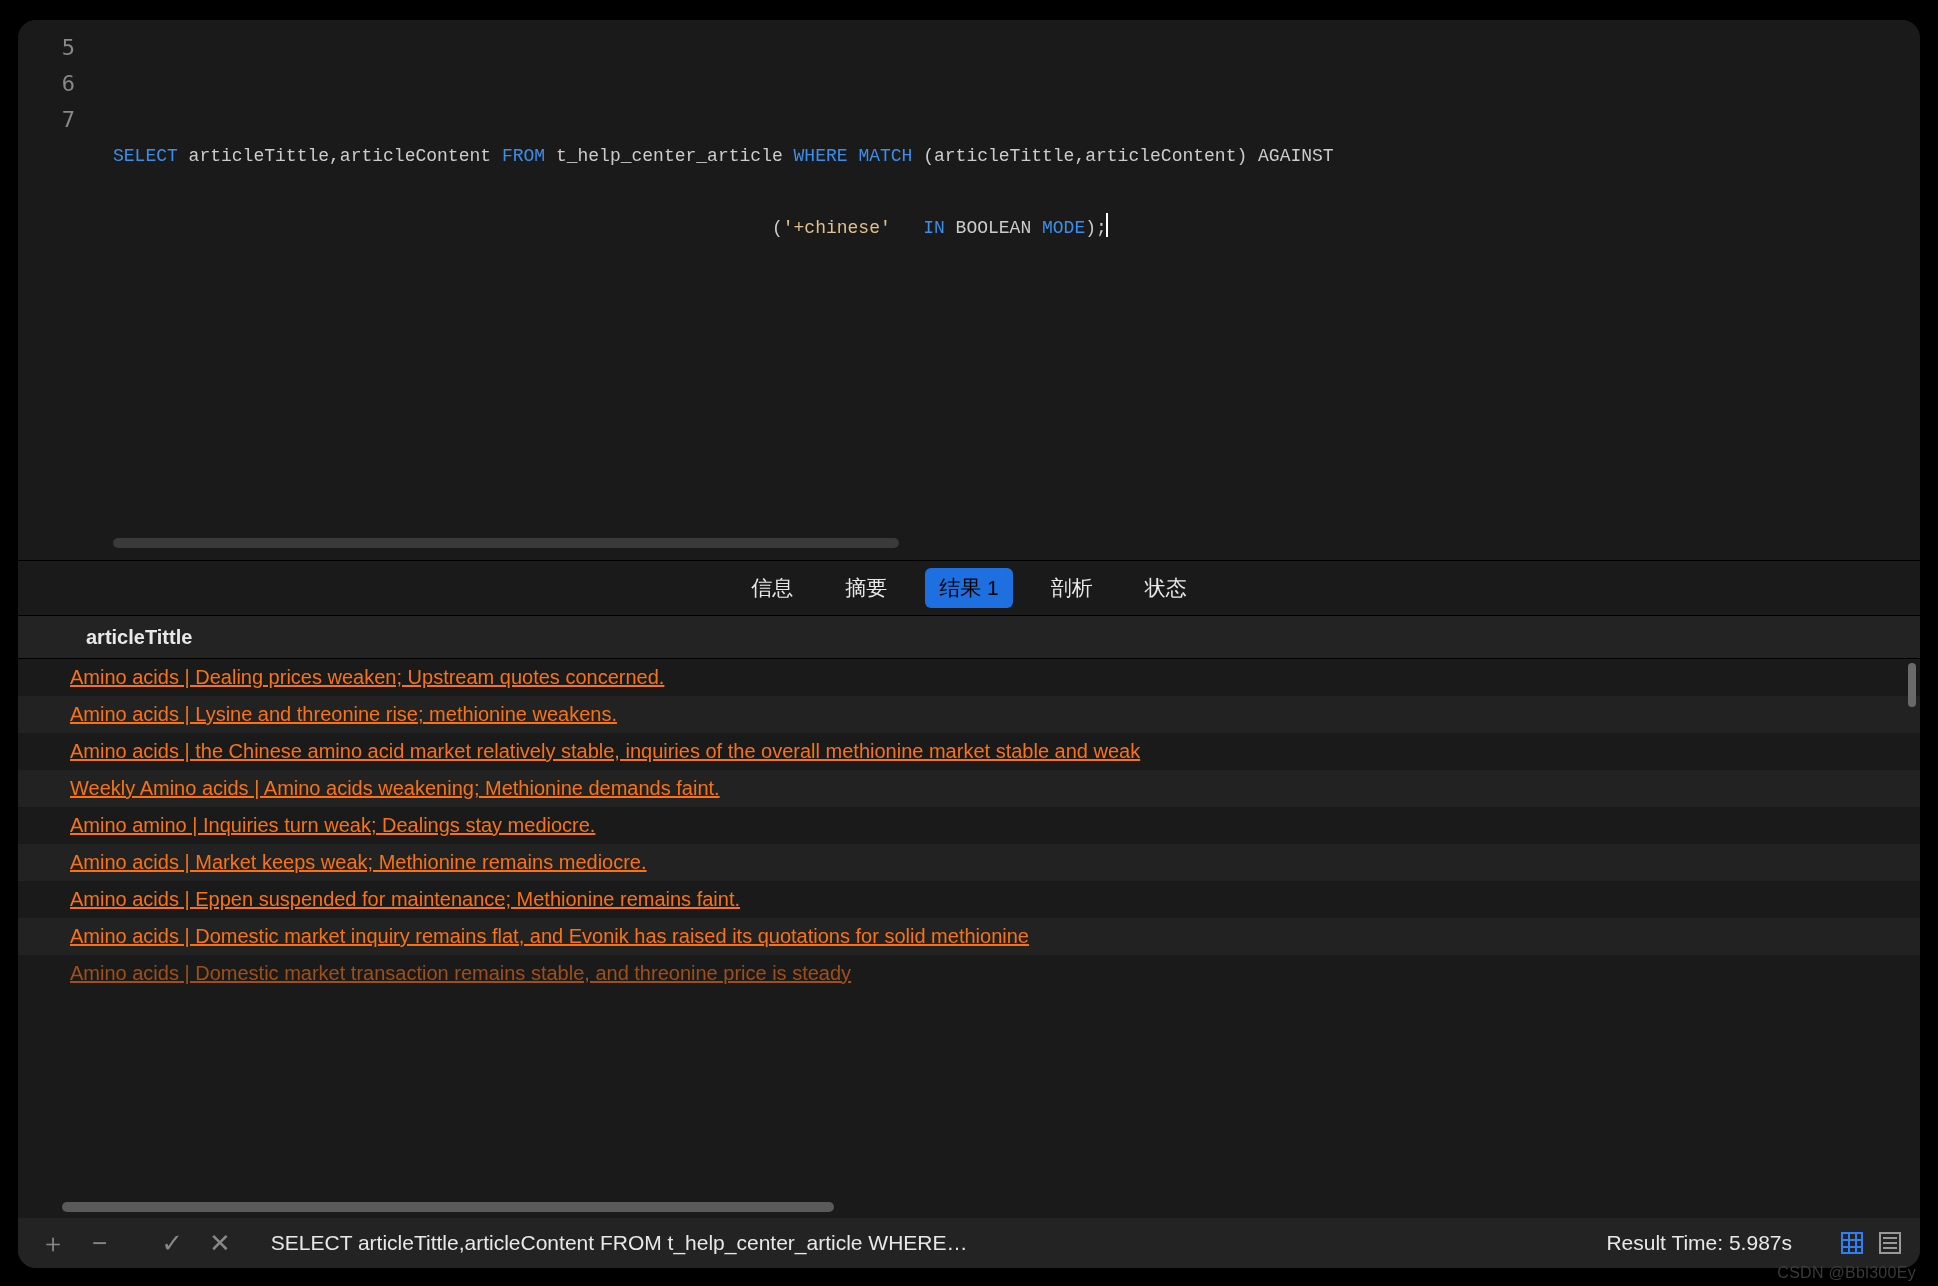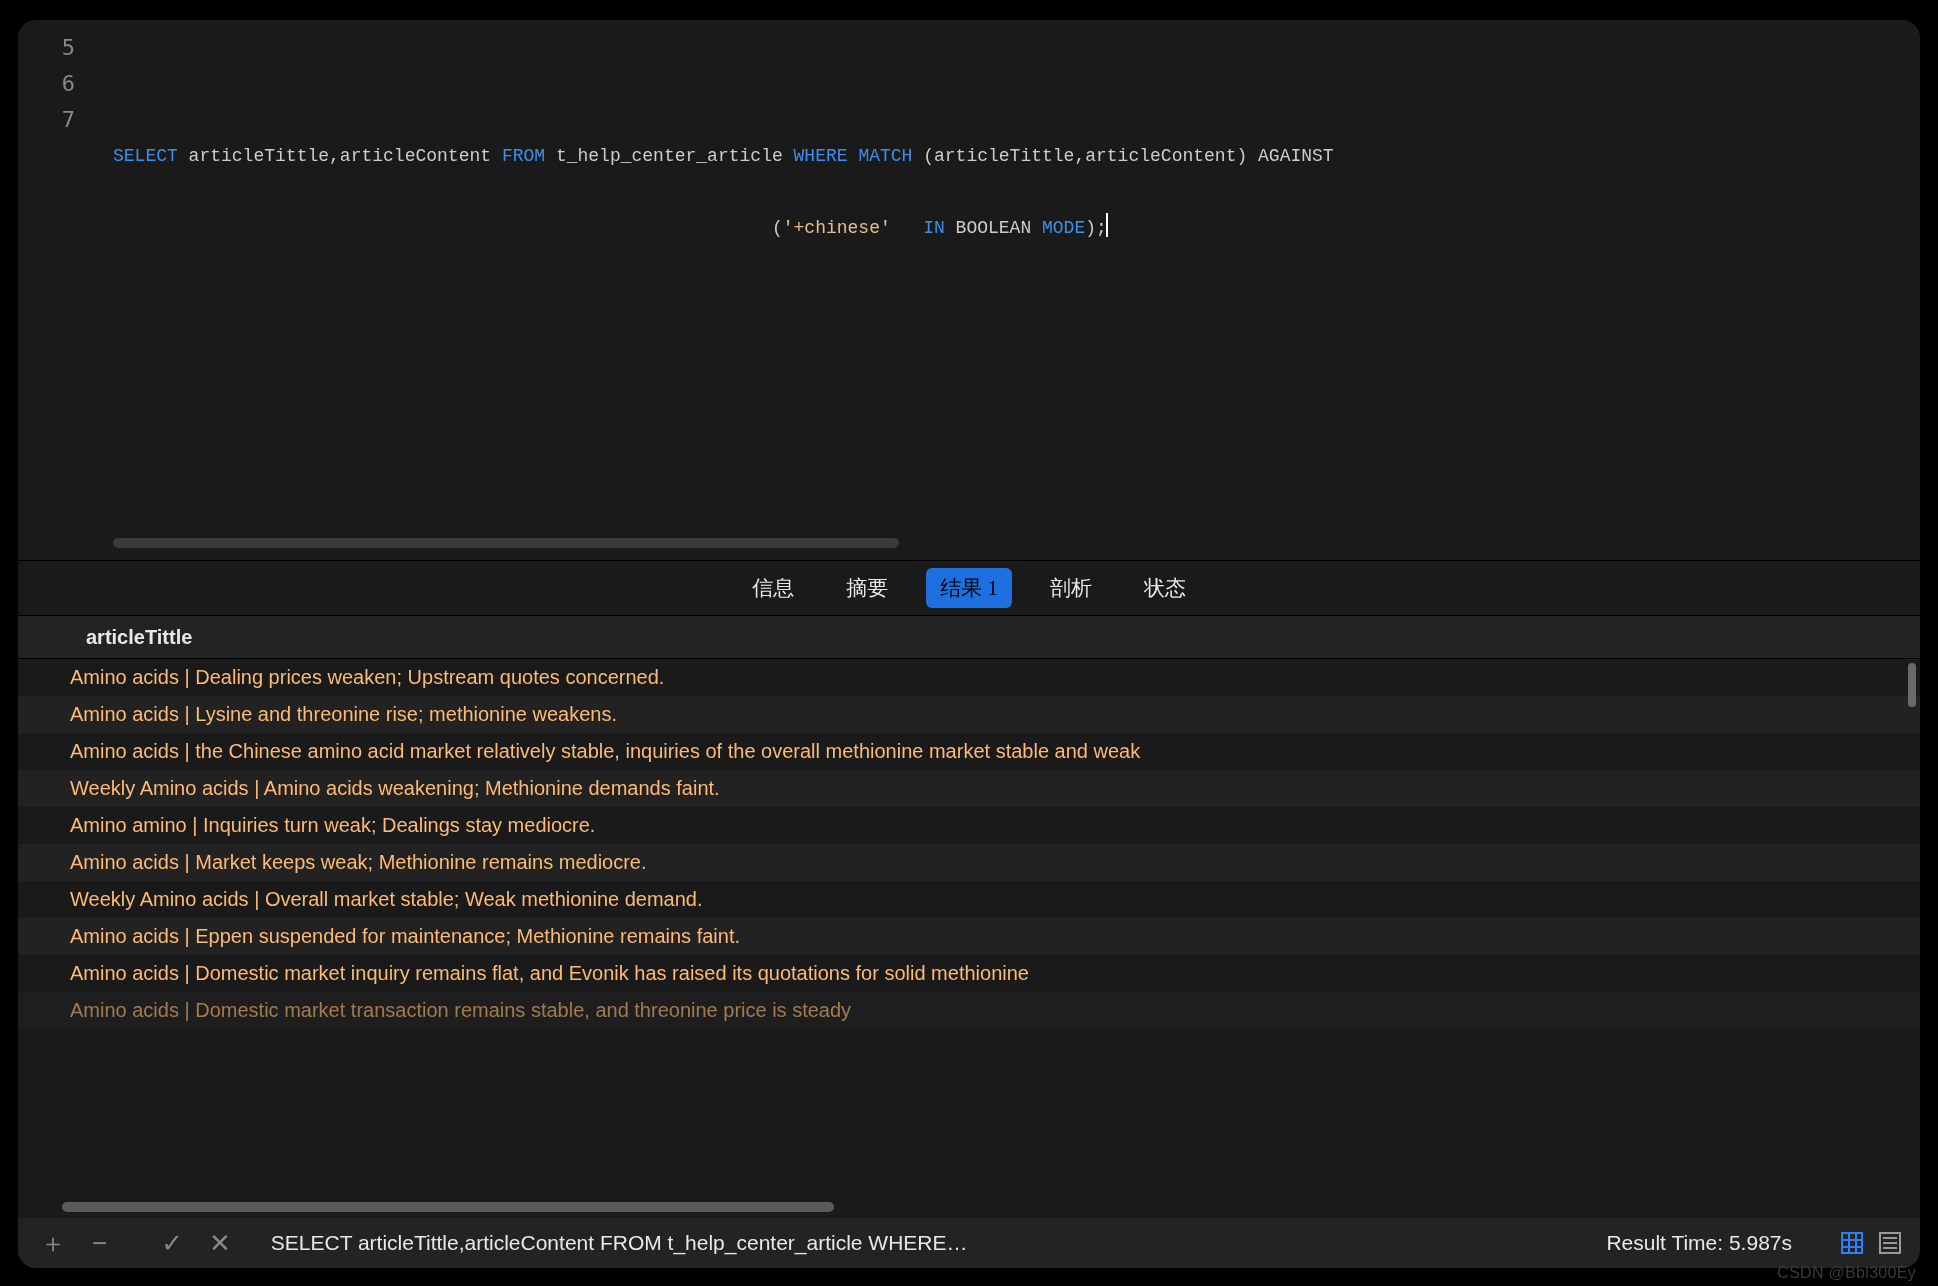--- a/index.html
+++ b/index.html
@@ -7,27 +7,27 @@
   .editor{flex:0 0 auto;height:540px;background:#1a1a1a;position:relative;border-top-left-radius:18px;border-top-right-radius:18px;overflow:hidden;}
   .gutter{position:absolute;left:0;top:10px;width:75px;text-align:right;font-family:Menlo,Consolas,monospace;font-size:22px;color:#888;line-height:36px;user-select:none;}
   .gutter div{padding-right:18px;}
   .code{position:absolute;left:95px;top:10px;right:20px;font-family:Liberation Mono, monospace;font-size:18px;line-height:36px;white-space:pre;}
   .kw{color:#3b8eea;}
   .id{color:#cccccc;}
   .str{color:#e2c08d;}
   .cursor{display:inline-block;width:2px;height:24px;background:#fff;vertical-align:-4px;margin-left:-1px;}
   .h-scroll{position:absolute;bottom:8px;left:95px;right:20px;height:14px;background:transparent;}
   .h-thumb{position:absolute;left:0;top:0;width:44%;height:10px;background:#3a3a3a;border-radius:5px;}
-  .tabbar{flex:0 0 auto;height:54px;background:#1a1a1a;border-top:1px solid #000;display:flex;align-items:center;justify-content:center;gap:24px;font-size:21px;font-family:Liberation Serif, serif;}
+  .tabbar{flex:0 0 auto;height:54px;background:#1a1a1a;border-top:1px solid #000;display:flex;align-items:center;justify-content:center;gap:24px;font-size:21px;}
   .tab{color:#e8e8e8;padding:6px 14px;border-radius:6px;cursor:pointer;}
   .tab.active{background:#1e6fe0;color:#000000;}
   .col-header{flex:0 0 auto;height:42px;background:#232323;display:flex;align-items:center;padding-left:68px;font-size:20px;color:#e8e8e8;font-weight:600;border-top:1px solid #000;border-bottom:1px solid #000;}
   .grid{flex:1 1 auto;overflow:hidden;position:relative;background:#1a1a1a;}
   .rows{position:absolute;inset:0 0 18px 0;overflow:hidden;}
-  .row{height:37px;display:flex;align-items:center;padding-left:52px;font-size:20px;color:#fdba74;}
+  .row{height:37px;display:flex;align-items:center;padding-left:52px;font-size:20px;color:#f97316;text-decoration:underline;}
   .row:nth-child(odd){background:#1a1a1a;}
   .row:nth-child(even){background:#222222;}
   .grid-vscroll{position:absolute;right:4px;top:4px;width:8px;height:44px;background:#6a6a6a;border-radius:4px;}
   .grid-hscroll{position:absolute;left:44px;right:20px;bottom:4px;height:12px;}
   .grid-hthumb{position:absolute;left:0;top:0;width:42%;height:10px;background:#5a5a5a;border-radius:5px;}
   .statusbar{flex:0 0 auto;height:50px;background:#232323;display:flex;align-items:center;padding:0 18px;gap:18px;font-size:21px;color:#e8e8e8;}
   .sb-btn{color:#888;font-size:26px;line-height:1;cursor:pointer;padding:0 4px;}
   .sb-sep{width:10px;}
   .sb-query{flex:0 0 auto;margin-left:18px;max-width:900px;white-space:nowrap;overflow:hidden;text-overflow:ellipsis;color:#e8e8e8;}
   .sb-spacer{flex:1 1 auto;}
@@ -71,21 +71,20 @@
   </div>
 
   <div class="grid">
     <div class="rows">
       <div class="row">Amino acids | Dealing prices weaken; Upstream quotes concerned.</div>
       <div class="row">Amino acids | Lysine and threonine rise; methionine weakens.</div>
       <div class="row">Amino acids | the Chinese amino acid market relatively stable, inquiries of the overall methionine market stable and weak</div>
       <div class="row">Weekly Amino acids | Amino acids weakening; Methionine demands faint.</div>
       <div class="row">Amino amino | Inquiries turn weak; Dealings stay mediocre.</div>
       <div class="row">Amino acids | Market keeps weak; Methionine remains mediocre.</div>
-      <div class="row">Weekly Amino acids | Overall market stable; Weak methionine demand.</div>
       <div class="row">Amino acids | Eppen suspended for maintenance; Methionine remains faint.</div>
       <div class="row">Amino acids | Domestic market inquiry remains flat, and Evonik has raised its quotations for solid methionine</div>
       <div class="row" style="opacity:.6">Amino acids | Domestic market transaction remains stable, and threonine price is steady</div>
     </div>
     <div class="grid-vscroll"></div>
     <div class="grid-hscroll">
       <div class="grid-hthumb"></div>
     </div>
   </div>
 

